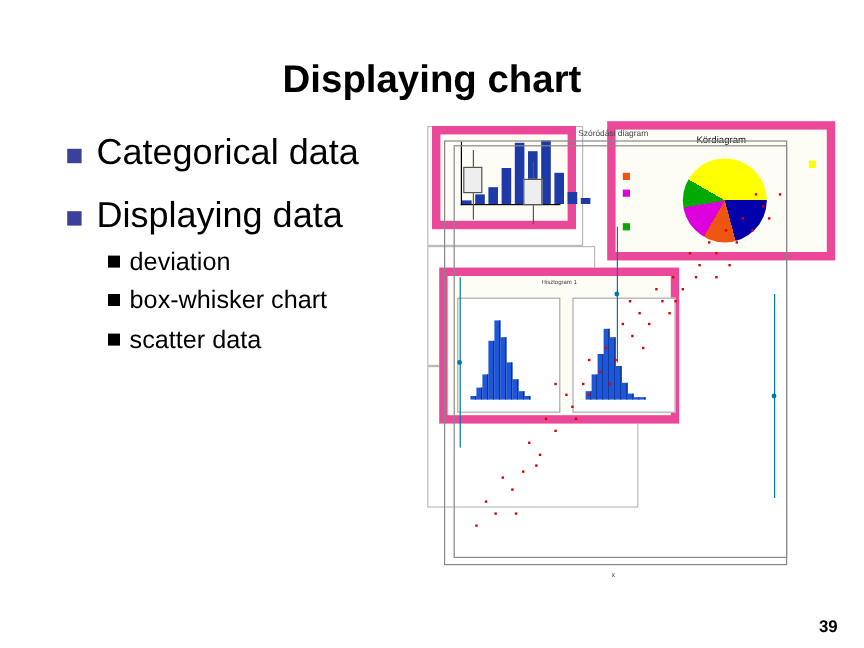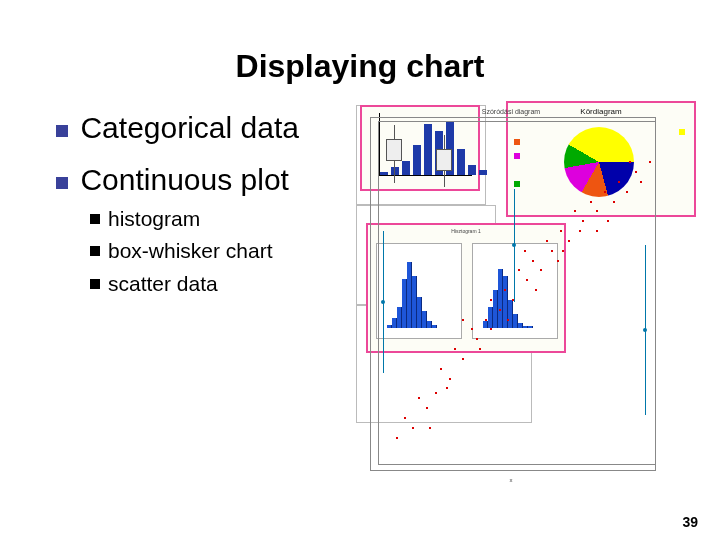--- a/index.html
+++ b/index.html
@@ -12,21 +12,21 @@
   ul.bullets { list-style: none; }
   ul.bullets > li { margin: 2px 0 18px 0; }
   .square { display: inline-block; width: 12px; height: 12px; background: #39419a; vertical-align: 1px; margin-right: 8px; }
   .smallsquare { display: inline-block; width: 10px; height: 10px; background: #000; vertical-align: 2px; margin-right: 8px; }
   .h1item { font-size: 30px; font-weight: 400; }
   ul.sub { list-style: none; margin: 8px 0 26px 34px; }
   ul.sub li { font-size: 21px; line-height: 1.35; margin-bottom: 4px; }
   .pagenum { position: absolute; right: 22px; bottom: 10px; font-size: 14px; font-weight: 700; text-align: right; }
 
   
-  .thumb { position: absolute; border: 2px solid #ec4899; background: #fdfdf6; }
+  .thumb { position: absolute; border: 7px solid #ec4899; background: #fdfdf6; }
   .thumb .axis { position: absolute; background: #000; }
 
   
   .barthumb { left: 4px; top: 0; width: 120px; height: 86px; }
   .barthumb .bars { position: absolute; left: 18px; bottom: 14px; display: flex; align-items: flex-end; gap: 3px; height: 58px; }
   .barthumb .bars div { width: 8px; background: #1e3aa8; }
 
   
   .piethumb { left: 150px; top: -4px; width: 190px; height: 116px; }
   .pietitle { text-align: center; font-size: 8px; padding-top: 4px; color: #111; }
@@ -69,23 +69,23 @@
 
   <div class="body">
     <div class="textcol">
       <ul class="bullets">
         <li>
           <span class="square"></span>
           <span class="h1item">Categorical data</span>
         </li>
         <li>
           <span class="square"></span>
-          <span class="h1item">Continuous plot</span>
+          <span class="h1item">Displaying data</span>
           <ul class="sub">
-            <li><span class="smallsquare"></span><span>histogram</span></li>
+            <li><span class="smallsquare"></span><span>deviation</span></li>
             <li><span class="smallsquare"></span><span>box-whisker chart</span></li>
             <li><span class="smallsquare"></span><span>scatter data</span></li>
           </ul>
         </li>
       </ul>
     </div>
 
     <div class="gfxcol">
 
       <div class="thumb barthumb">

